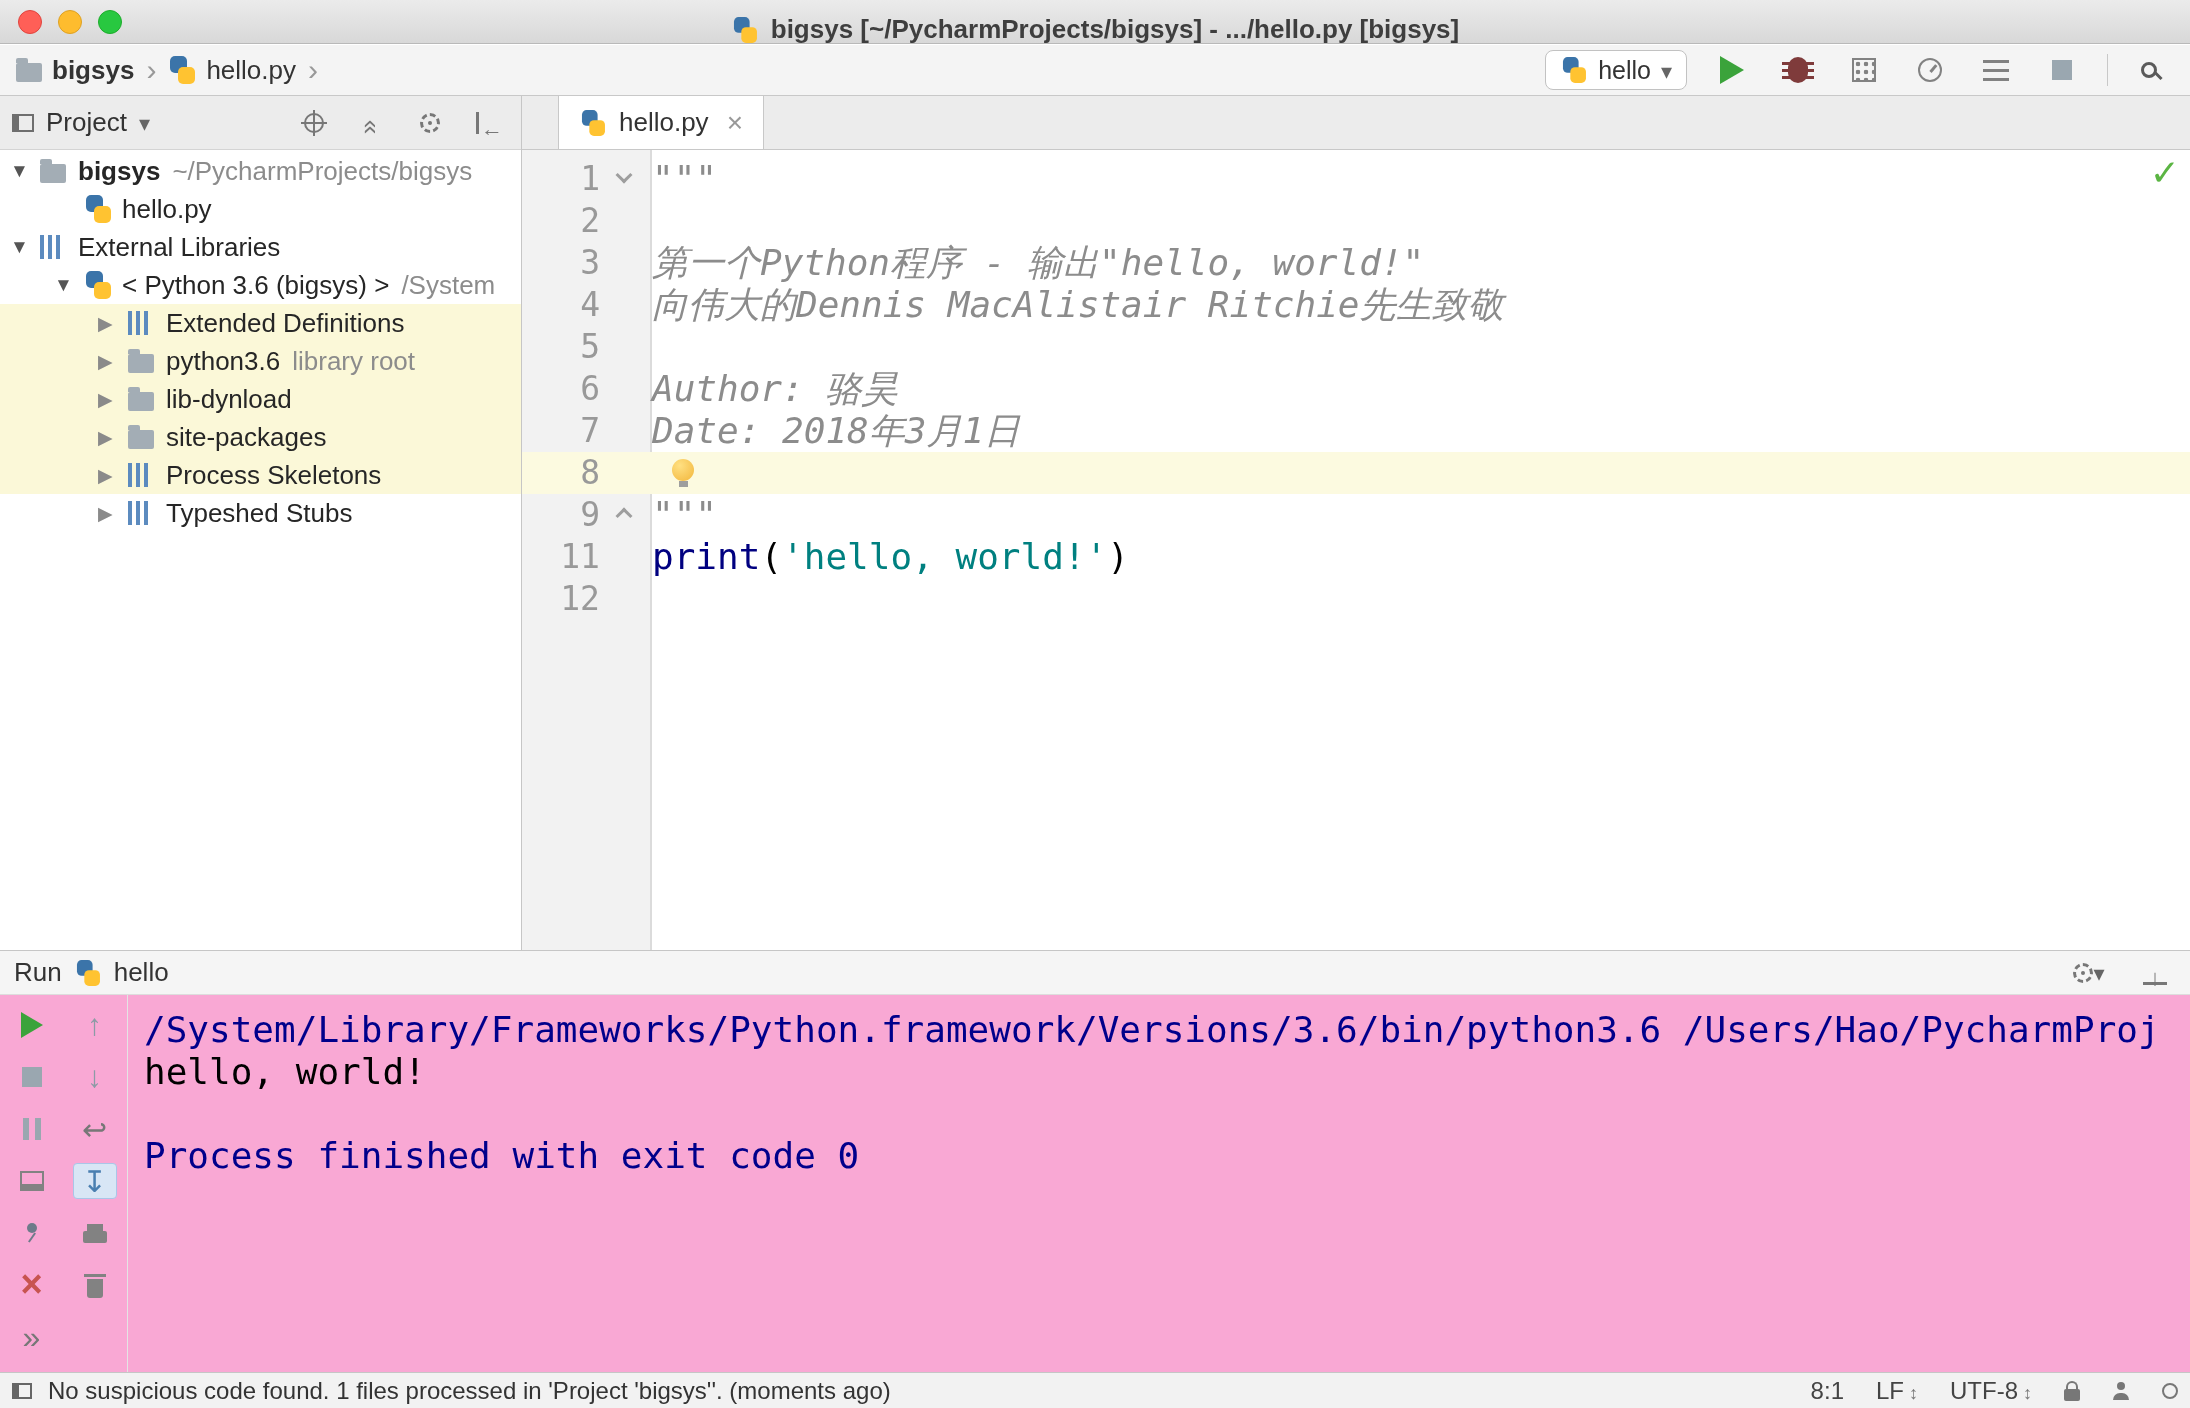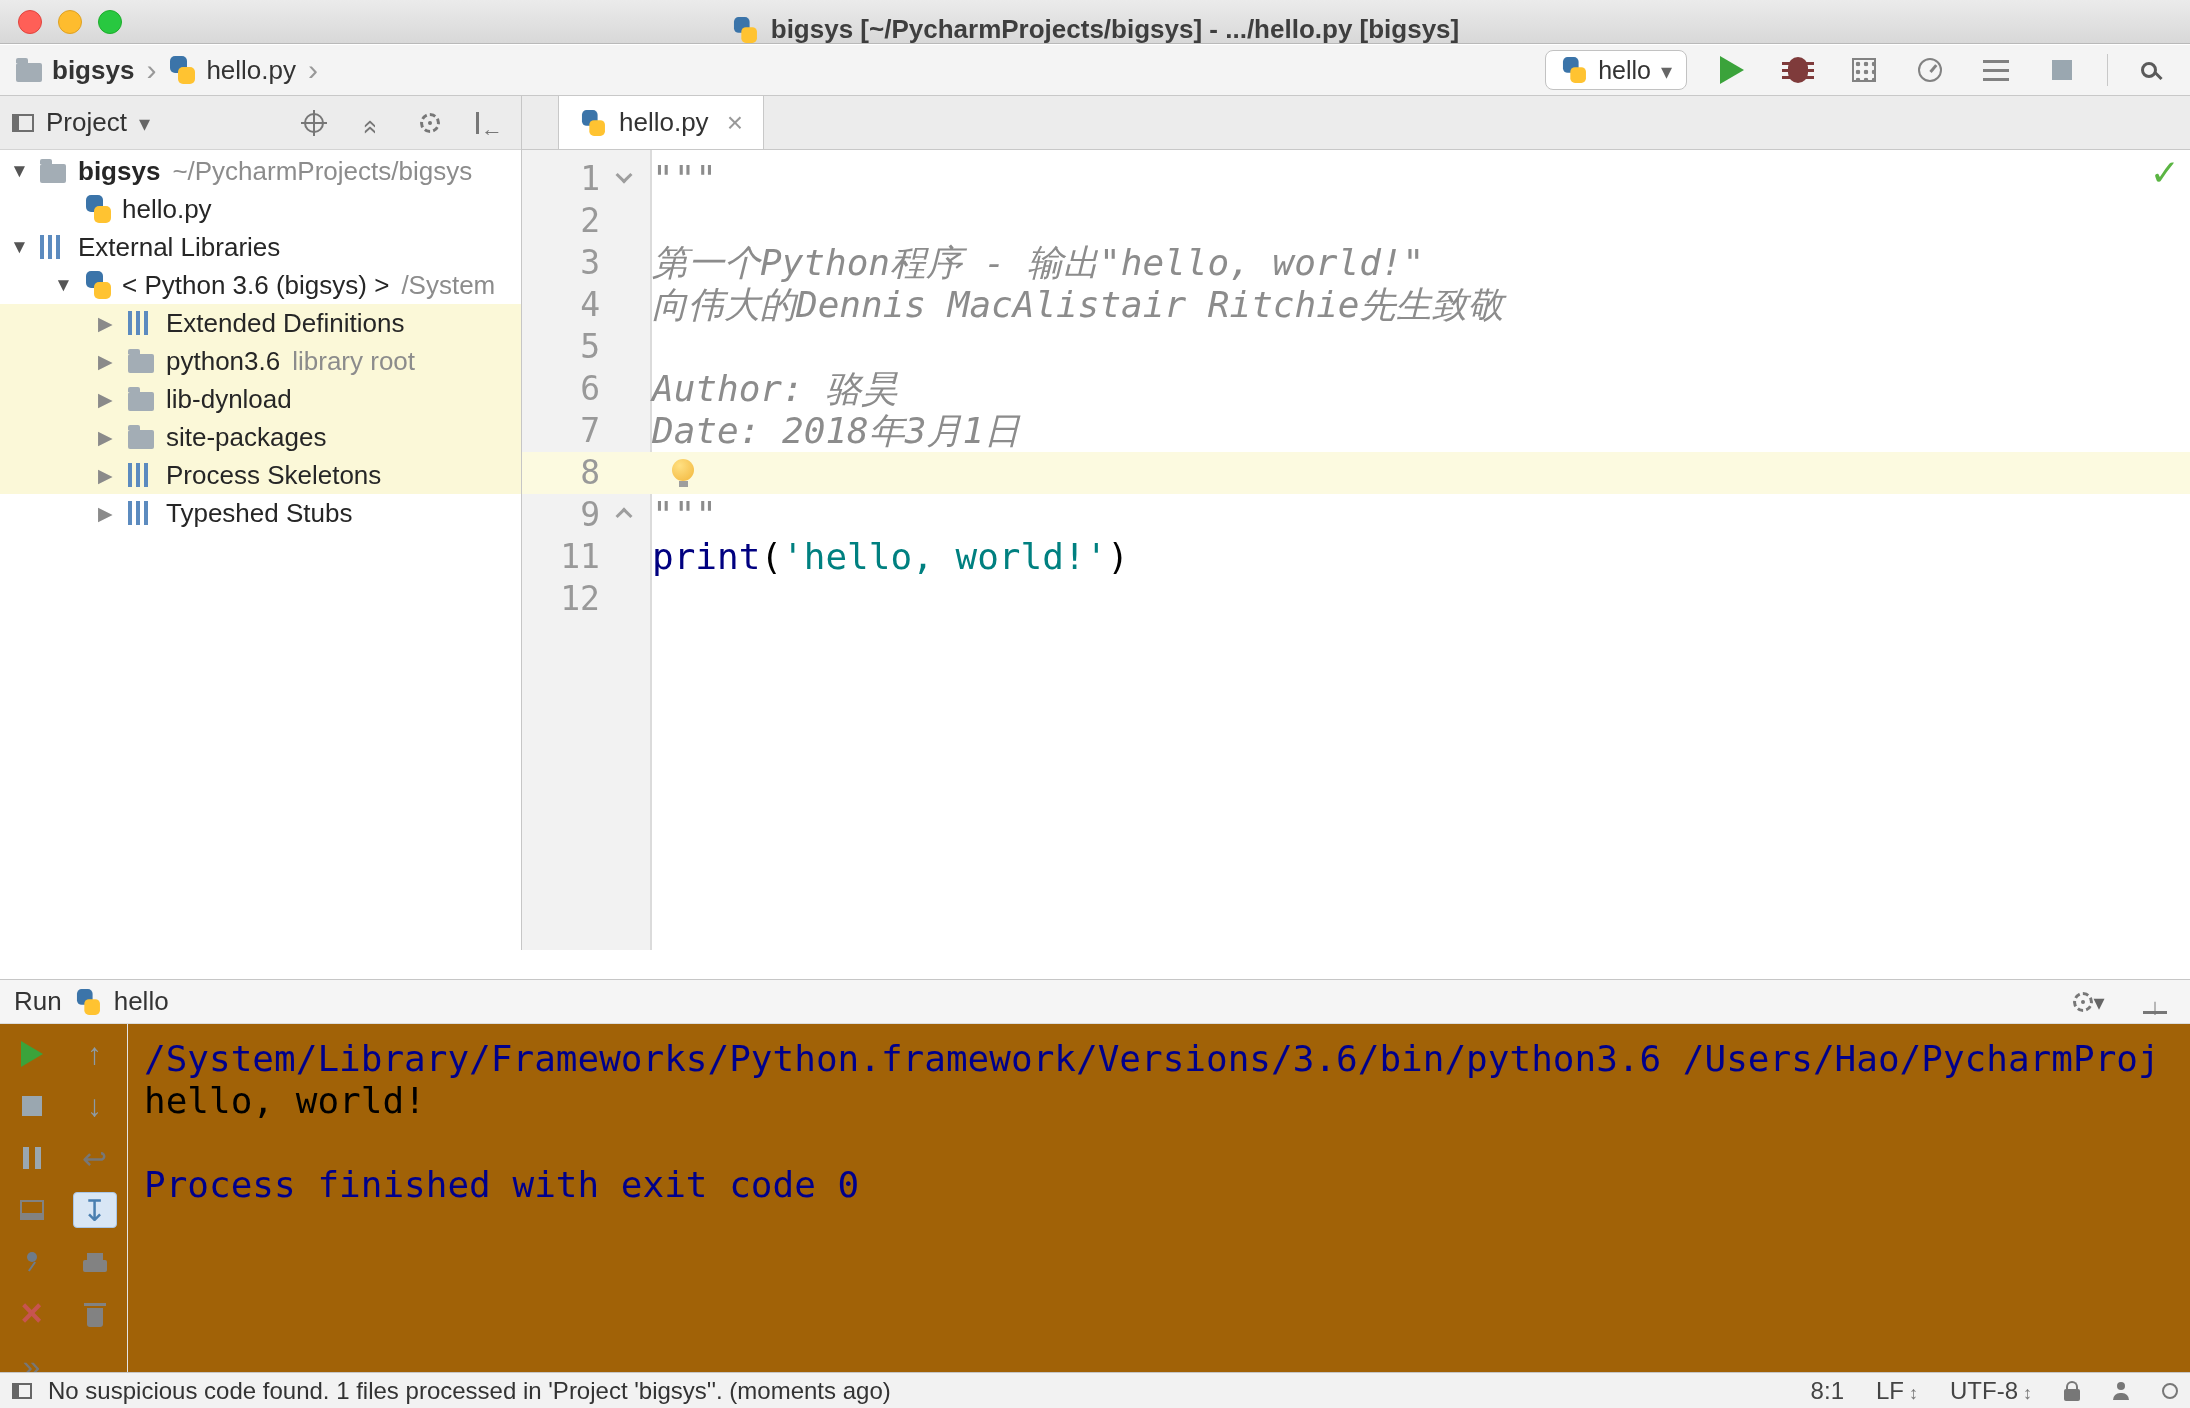--- a/index.html
+++ b/index.html
@@ -58,21 +58,21 @@
 .codeln{white-space:pre;font-size:36px;color:#000}
 .tok-docstring{color:#8C8C8C;font-style:italic}
 .tok-keyword{color:#000080}
 .tok-string{color:#008080;font-weight:normal}
 .tok-plain{color:#000}
 .bulb{position:absolute;left:150px;top:7px;width:22px;height:22px;border-radius:50%;background:radial-gradient(circle at 35% 30%,#FFE082,#F2B63C)}
 .bulb::after{content:'';position:absolute;left:7px;bottom:-6px;width:9px;height:6px;background:#9E9E9E}
 .inspect-ok{position:absolute;top:2px;right:10px;color:#5BB543;font-size:36px;font-weight:bold;font-family:"DejaVu Sans",sans-serif}
 
 
-.run-panel{position:absolute;left:0;top:979px;right:0;height:422px;background:#a16207;border-top:1px solid #C6C6C6;display:flex;flex-direction:column}
+.run-panel{position:absolute;left:0;top:950px;right:0;height:422px;background:#f9a8d4;border-top:1px solid #C6C6C6;display:flex;flex-direction:column}
 .run-header{height:44px;flex:none;background:#F5F5F5;border-bottom:1px solid #DDD;display:flex;align-items:center;gap:12px;padding:0 14px;font-size:26px;color:#333}
 .run-header-actions{margin-left:auto;display:flex;gap:24px;align-items:center}
 .run-body{flex:1;display:flex;min-height:0}
 .run-toolbar{width:128px;flex:none;border-right:1px solid #E4E4E4;display:flex;padding-top:12px}
 .tcol{width:63px;display:flex;flex-direction:column;align-items:center;gap:16px}
 .tbtn{width:44px;height:36px;display:flex;align-items:center;justify-content:center}
 .tbtn.selected{background:#D8E6F5;border:1px solid #A9C6E8;border-radius:4px}
 .console{flex:1;padding:14px 0 0 16px;font-family:"DejaVu Sans Mono",monospace;font-size:36px;line-height:42px;overflow:hidden}
 .cline{white-space:pre}
 .out-system{color:#00008B}

